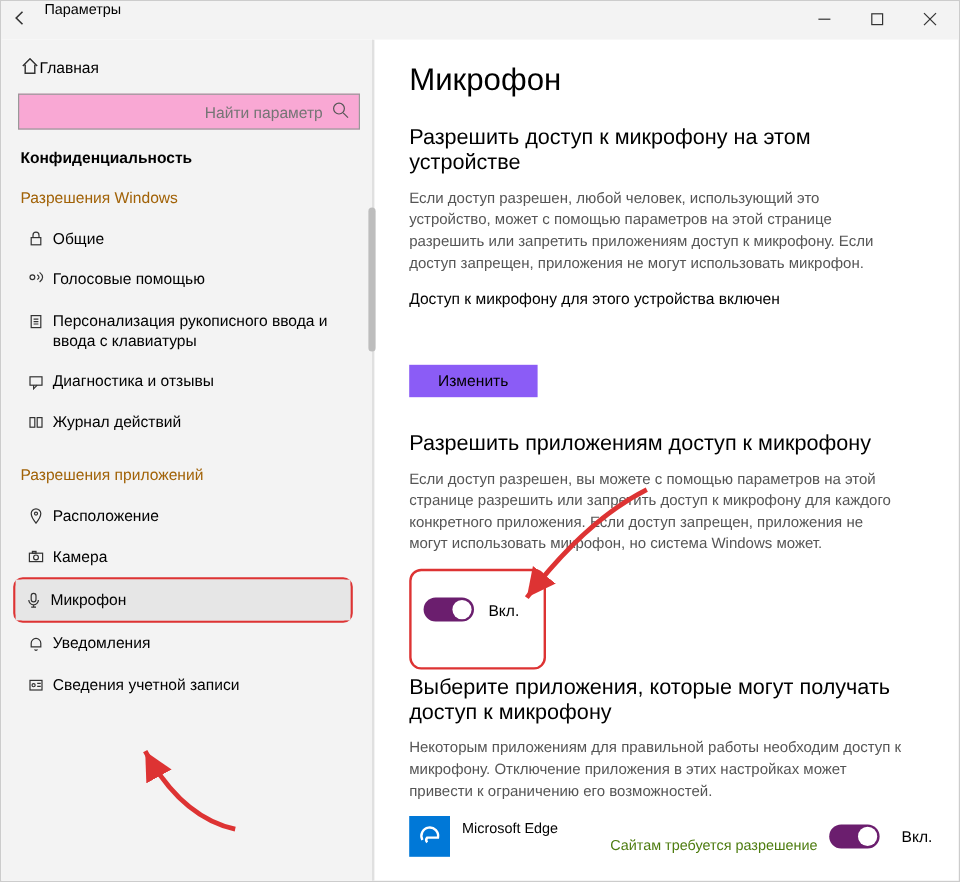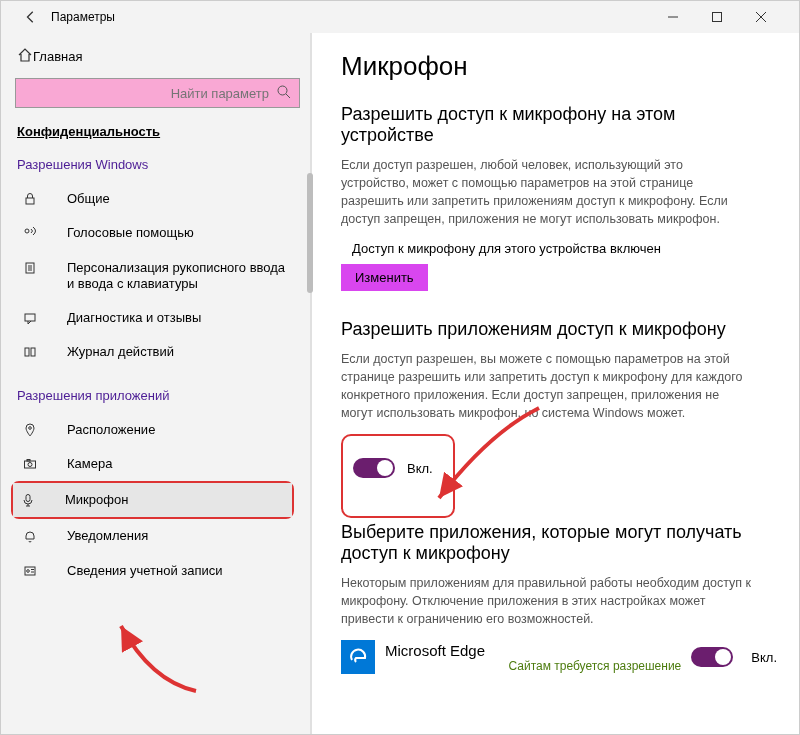--- a/index.html
+++ b/index.html
@@ -1,48 +1,48 @@
 <!DOCTYPE html>
 <html><head>
 <meta charset="utf-8">
 <style>
   * { box-sizing: border-box; margin: 0; padding: 0; }
   body { font-family: "Segoe UI", Tahoma, sans-serif; font-size: 13px; color: #000; background: #fff; width: 800px; height: 735px; overflow: hidden; position: relative; }
   .window { width: 800px; height: 735px; display: flex; flex-direction: column; border: 1px solid #ccc; }
-  .titlebar { height: 32px; display: flex; align-items: center; padding: 0 16px; background: #f3f3f3; }
+  .titlebar { height: 32px; display: flex; align-items: flex-start; padding: 0 2px; background: #f3f3f3; }
   .titlebar .back { width: 28px; height: 28px; display: flex; align-items: center; justify-content: center; }
   .titlebar .title { margin-left: 6px; font-size: 12px; }
   .titlebar .spacer { flex: 1; }
   .winbtn { width: 44px; height: 30px; display: flex; align-items: center; justify-content: center; }
   .body { flex: 1; display: flex; overflow: hidden; position: relative; }
   .sidebar { width: 310px; padding: 8px 10px 8px 14px; background: #f3f3f3; border-right: 1px solid #e5e5e5; overflow-y: auto; }
   .home-row { display: flex; align-items: center; gap: 0; padding: 6px 0 12px 2px; }
   .search { position: relative; margin-bottom: 16px; }
   .search input { width: 100%; height: 30px; border: 1px solid #999; padding: 0 30px 0 8px; font-size: 13px; background: #f9a8d4; outline: none; text-align: right; }
   .search .sicon { position: absolute; right: 8px; top: 6px; color: #555; }
-  .category { font-weight: 600; font-size: 13px; margin: 6px 0 18px 2px; text-decoration: underline; }
-  .section-label { color: #4c1d95; font-size: 13px; margin: 10px 0 10px 2px; }
-  .nav-item { display: flex; align-items: flex-start; gap: 28px; padding: 9px 6px; color: #000; line-height: 1.25; }
+  .category { font-weight: 600; font-size: 13px; margin: 6px 0 18px 2px; }
+  .section-label { color: #a16207; font-size: 13px; margin: 10px 0 10px 2px; }
+  .nav-item { display: flex; align-items: flex-start; gap: 5px; padding: 9px 6px; color: #000; line-height: 1.25; }
   .nav-item .icon { width: 18px; display: flex; justify-content: center; padding-top: 1px; color: #333; flex-shrink: 0; }
   .nav-item.selected { background: #e6e6e6; }
   .highlight-box { border: 2px solid #d33; border-radius: 8px; margin-left: -4px; margin-right: 6px; }
   .content { flex: 1; padding: 18px 22px 8px 30px; overflow-y: auto; position: relative; }
   h1 { font-weight: 400; font-size: 26px; margin-bottom: 22px; }
   h2 { font-weight: 400; font-size: 18px; margin: 6px 16px 10px 0; }
   .desc { color: #555; font-size: 12.5px; line-height: 1.45; margin-bottom: 12px; max-width: 410px; }
-  .status-line { font-size: 13px; margin: 8px 0 8px 11px; }
-  .gray-btn { display: inline-block; background: #d946ef; padding: 6px 14px; font-size: 13px; border: none; margin-bottom: 22px; }
+  .status-line { font-size: 13px; margin: 8px 0 8px 0; }
+  .gray-btn { display: inline-block; background: #8b5cf6; padding: 6px 24px; font-size: 13px; border: none; margin-bottom: 22px; margin-top: 40px; }
   .toggle-row { display: flex; align-items: center; gap: 12px; margin: 12px 0 28px 0; }
   .toggle { width: 42px; height: 20px; border-radius: 10px; background: #6b1e6e; position: relative; }
   .toggle .knob { position: absolute; right: 2px; top: 2px; width: 16px; height: 16px; border-radius: 50%; background: #fff; }
   .toggle-box { border: 2px solid #d33; border-radius: 10px; padding: 10px 20px 10px 10px; display: inline-flex; }
   .app-row { display: flex; align-items: center; gap: 10px; margin-top: 6px; }
   .app-icon { width: 34px; height: 34px; background: #0078d7; display: flex; align-items: center; justify-content: center; }
   .app-info { flex: 1; }
-  .app-name { font-size: 15px; }
+  .app-name { font-size: 12px; }
   .app-sub { font-size: 12px; color: #4d7c0f; text-align: right; }
   
   .arrow { position: absolute; pointer-events: none; }
   svg { overflow: visible; }
   .scroll-sep { position: absolute; left: 309px; top: 0; bottom: 0; width: 2px; background: #e0e0e0; }
   .scroll-thumb { position: absolute; left: 306px; top: 140px; width: 6px; height: 120px; background: #bdbdbd; border-radius: 3px; }
 </style>
 </head>
 <body>
 

